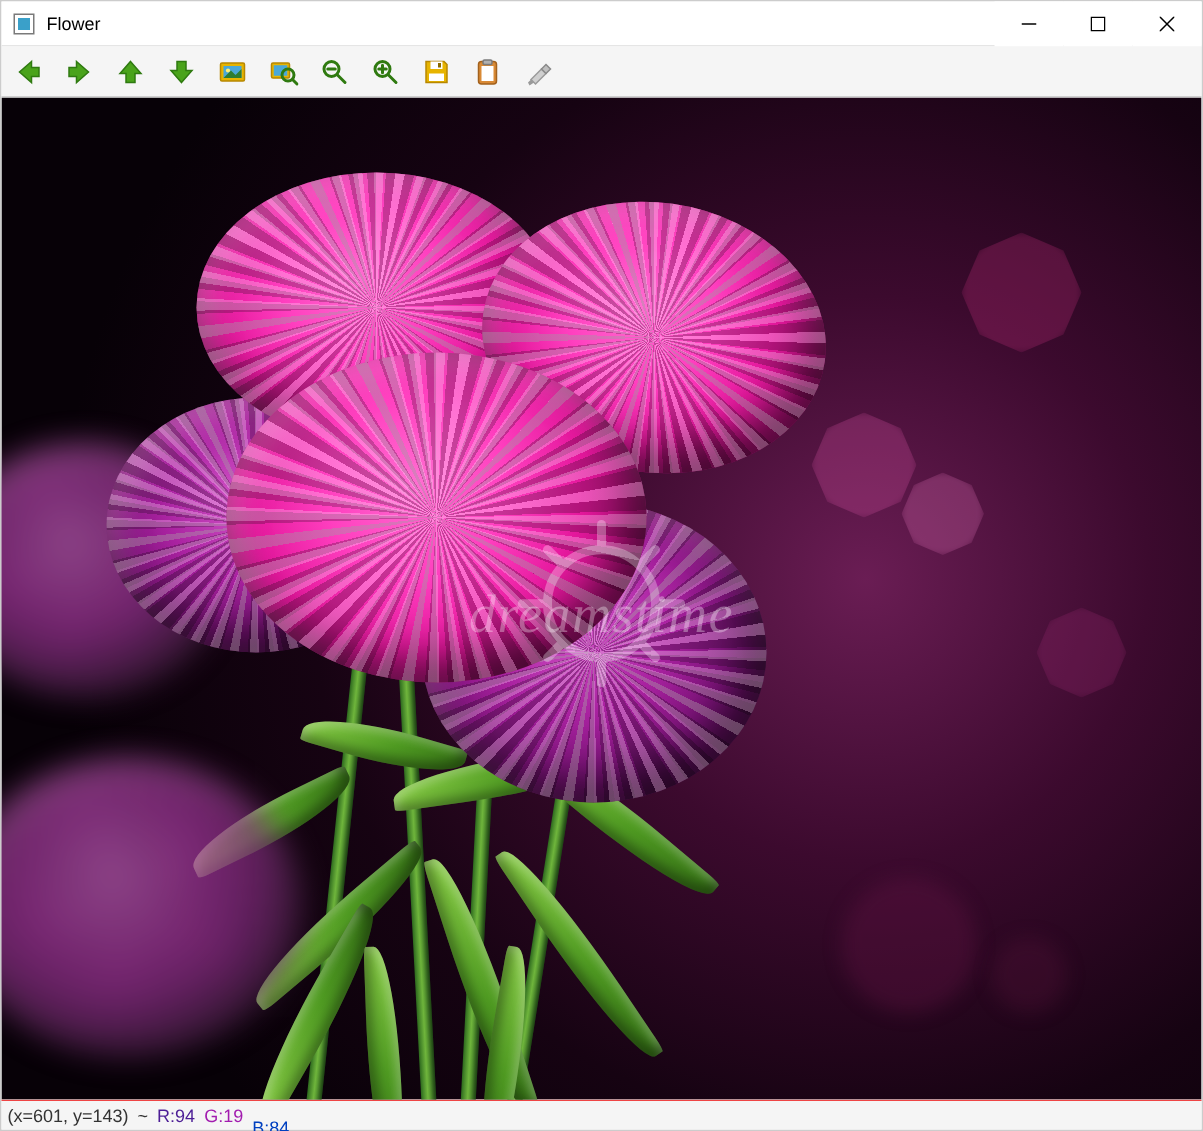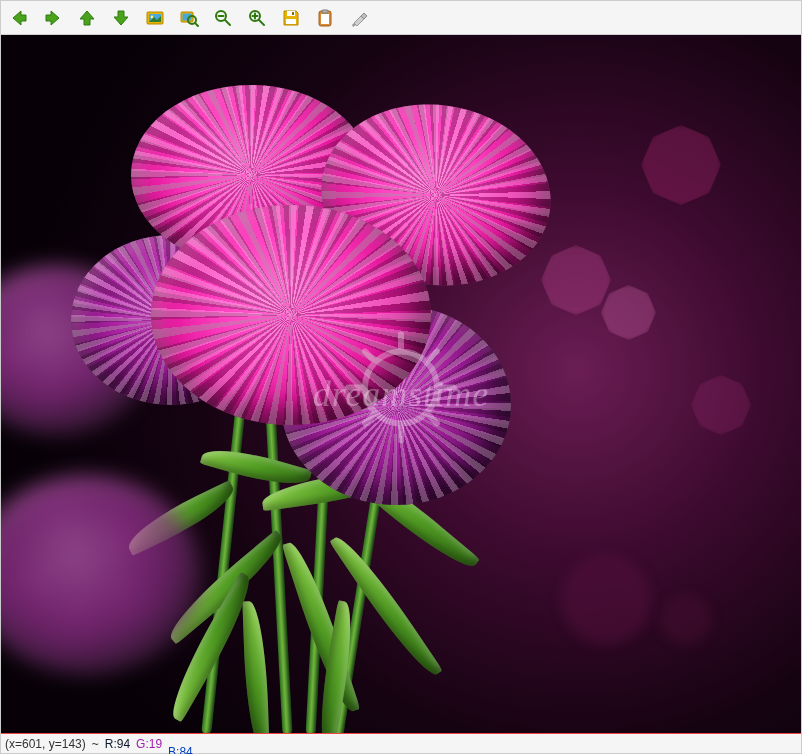--- a/index.html
+++ b/index.html
@@ -8,21 +8,21 @@
   .titlebar { height: 30px; background: #fff; display: flex; align-items: center; border-bottom: 1px solid #e5e5e5; }
   .titlebar .app-icon { width: 16px; height: 16px; margin: 0 7px; display: inline-flex; align-items: center; justify-content: center; }
   .titlebar .title { flex: 0 0 auto; color: #000; font-size: 12px; }
   .titlebar .spacer { flex: 1; }
   .winbtn { width: 46px; height: 30px; display: flex; align-items: center; justify-content: center; background: #fff; }
   .toolbar { height: 34px; background: #f5f5f5; border-bottom: 1px solid #d0d0d0; display: flex; align-items: center; padding: 0 6px; gap: 10px; }
   .tbtn { width: 24px; height: 24px; display: flex; align-items: center; justify-content: center; border-radius: 2px; }
   .viewport { flex: 1; background: #e5e5e5; position: relative; overflow: hidden; }
   .statusbar { height: 20px; background: #f5f5f5; display: flex; align-items: center; padding: 0 4px; gap: 6px; font-size: 12px; color: #333; border-top: 1px solid #ef4444; }
   .statusbar .sep { color: #333; }
-  .statusbar .r { color: #0f172a; }
+  .statusbar .r { color: #4c1d95; }
   .statusbar .g { color: #a21caf; }
   .statusbar .b { color: #0040c0; margin-top: 17px; }
 
   
   .scene { position: absolute; inset: 0; background: radial-gradient(circle at 72% 48%, #6a1d54 0%, #3c0a2e 28%, #160312 55%, #070107 80%); }
   .bokeh { position: absolute; border-radius: 50%; filter: blur(2px); }
   .flower { position: absolute; border-radius: 50%; }
   .petals { position: absolute; inset: 0; border-radius: 50%; background: radial-gradient(circle at 45% 40%, #ff6fd1 0%, #ff3fbf 30%, #e5189d 55%, #ae0d76 80%); box-shadow: inset -10px -16px 28px rgba(0,0,0,.55), inset 8px 10px 20px rgba(255,180,230,.35); overflow: hidden; }
   .petals::before, .petals::after { content: ""; position: absolute; inset: -6%; border-radius: 50%; background: repeating-conic-gradient(from 0deg, rgba(0,0,0,0) 0deg 4deg, rgba(0,0,0,.22) 4deg 8deg); mix-blend-mode: multiply; }
   .petals::after { background: repeating-conic-gradient(from 3deg, rgba(255,255,255,0) 0deg 5deg, rgba(255,210,240,.30) 5deg 9deg); mix-blend-mode: screen; }
@@ -32,20 +32,45 @@
   .leaf { position: absolute; background: linear-gradient(135deg,#8fd24a 0%, #4f9a22 55%, #2e6612 100%); border-radius: 70% 6% 70% 6%; box-shadow: inset -4px -4px 8px rgba(0,0,0,.35), inset 3px 3px 6px rgba(255,255,255,.25); }
   .watermark { position: absolute; left: 50%; top: 50%; transform: translate(-50%,-46%); pointer-events: none; }
   .watermark svg { opacity: .30; }
   .wm-text { position: absolute; left: 50%; top: 50%; transform: translate(-50%,-26%); color: rgba(255,255,255,.33); font-family: Georgia, 'Times New Roman', serif; font-style: italic; font-size: 36px; letter-spacing: 1px; pointer-events: none; }
 </style>
 </head>
 <body>
 
 <div class="window">
 
+  <div class="titlebar">
+    <span class="app-icon">
+      <svg width="16" height="16" viewBox="0 0 16 16">
+        <rect x="1.5" y="1.5" width="13" height="13" fill="#fff" stroke="#7a7a7a"></rect>
+        <rect x="4" y="4" width="8" height="8" fill="#3aa0c9"></rect>
+      </svg>
+    </span>
+    <span class="title">Flower</span>
+    <span class="spacer"></span>
+    <div class="winbtn">
+      <svg width="10" height="10" viewBox="0 0 10 10">
+          <path d="M0 5 H10" stroke="#000" stroke-width="1"></path>
+        </svg>
+    </div>
+    <div class="winbtn">
+      <svg width="10" height="10" viewBox="0 0 10 10">
+          <rect x="0.5" y="0.5" width="9" height="9" fill="none" stroke="#000"></rect>
+        </svg>
+    </div>
+    <div class="winbtn close">
+      <svg width="10" height="10" viewBox="0 0 10 10">
+          <path d="M0 0 L10 10 M10 0 L0 10" stroke="#000" stroke-width="1"></path>
+        </svg>
+    </div>
+  </div>
 
   <div class="toolbar">
     <div class="tbtn" title="Back">
       <svg width="20" height="20" viewBox="0 0 20 20">
           <path d="M12 3 L4 10 L12 17 L12 13 L17 13 L17 7 L12 7 Z" fill="#4aa31b" stroke="#2f7a10" stroke-width="1"></path>
         </svg>
     </div>
     <div class="tbtn" title="Forward">
       <svg width="20" height="20" viewBox="0 0 20 20">
           <path d="M8 3 L16 10 L8 17 L8 13 L3 13 L3 7 L8 7 Z" fill="#4aa31b" stroke="#2f7a10" stroke-width="1"></path>

